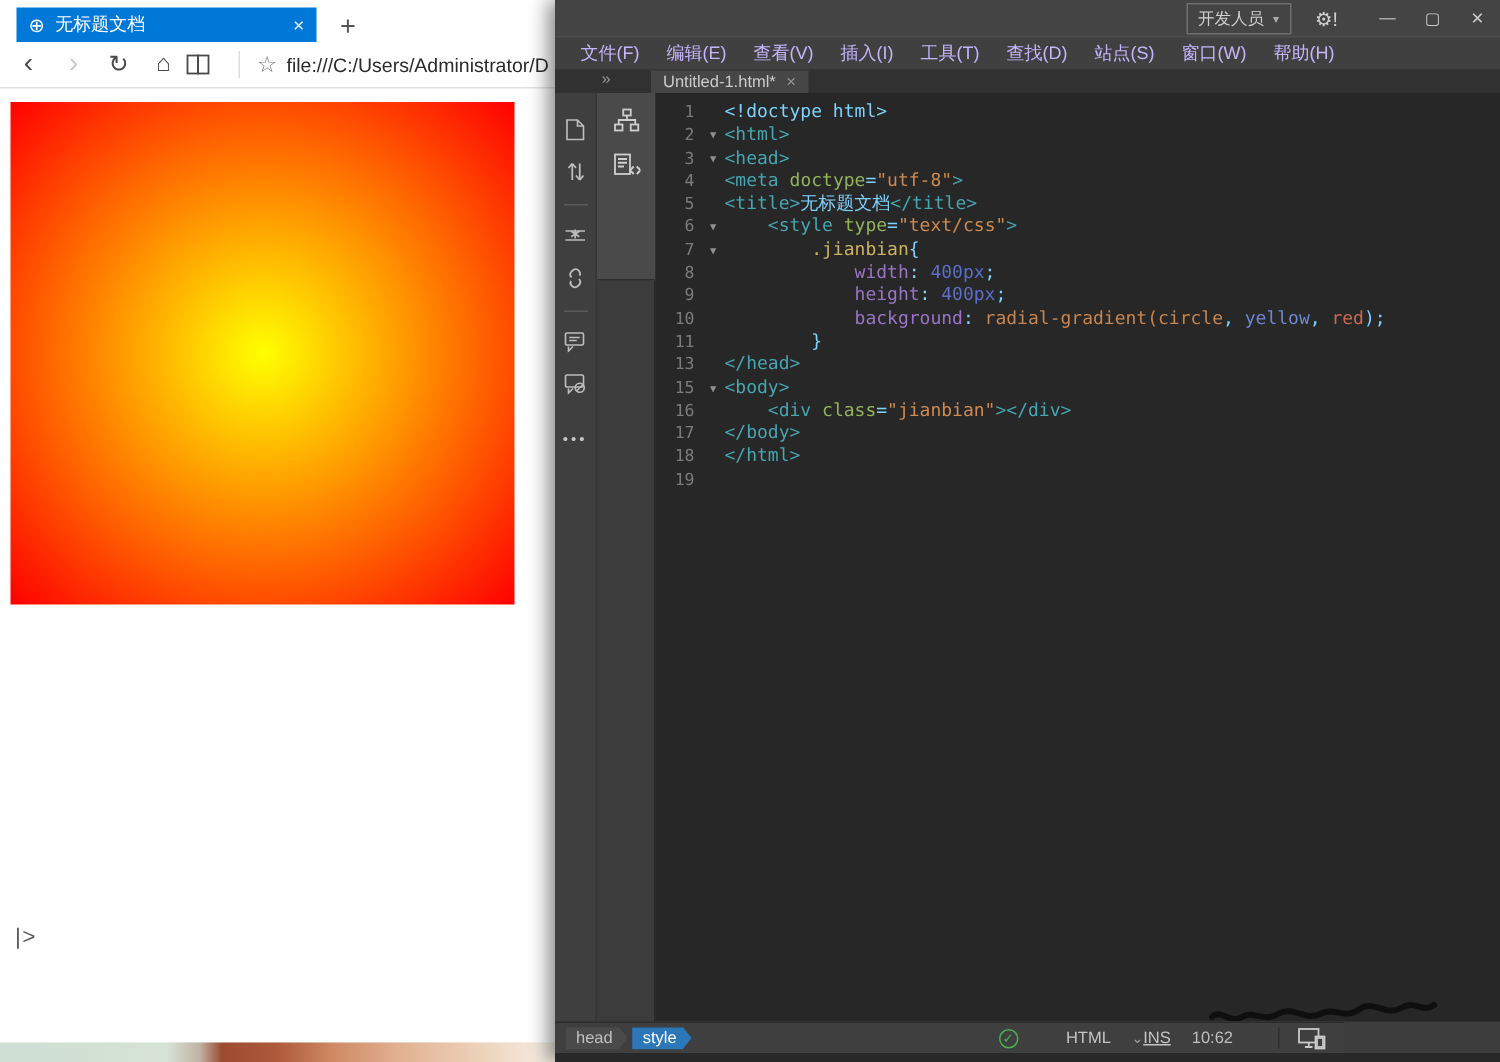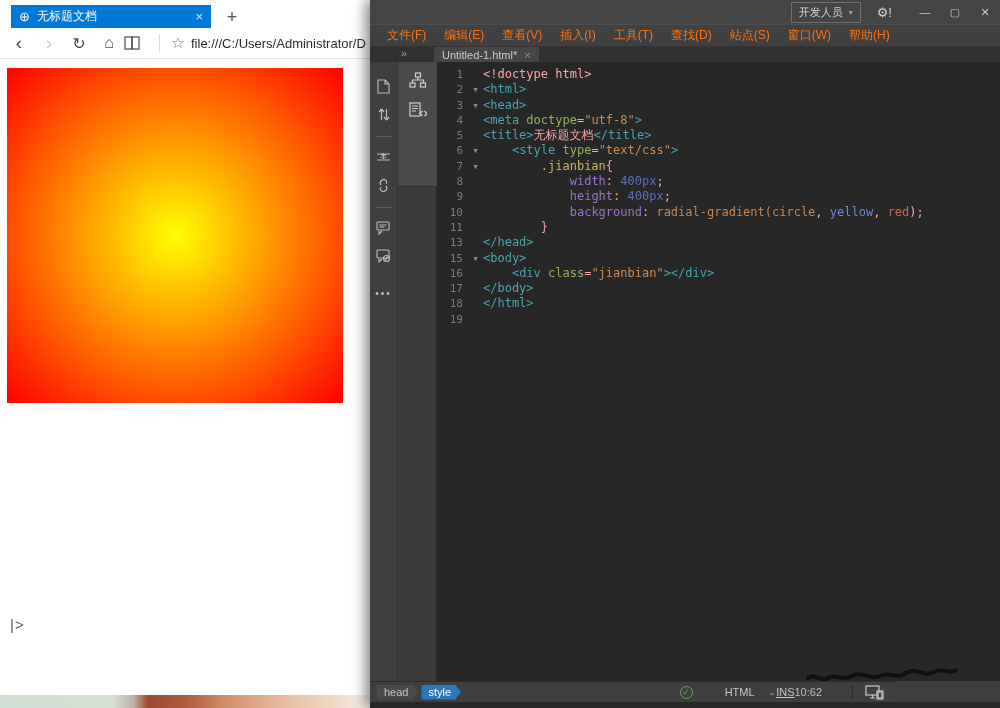--- a/index.html
+++ b/index.html
@@ -37,21 +37,21 @@
   #dw-logo { color:#7ac142; font-weight:bold; font-size:15px; padding-left:8px;margin-top:41px; }
   #dw-title-right { margin-left:auto; display:flex; align-items:center; height:24px; }
   #workspace-btn { border:1px solid #6e6e6e; color:#cfcfcf; font-size:11px; padding:2px 7px; margin-right:16px;
     display:flex; align-items:center; gap:6px; }
   #workspace-btn .caret { font-size:8px; color:#aaa; }
   #sync-gear { color:#d0d0d0; font-size:13px; margin-right:18px; }
   .winbtn { width:30px; height:24px; display:flex; align-items:center; justify-content:center;
     color:#c9c9c9; font-size:11px; }
   #dw-menubar { left:0; top:24px; width:630px; height:23px; background:#404040; border-top:1px solid #4d4d4d;
     border-bottom:1px solid #343434; display:flex; align-items:center; padding-left:8px; }
-  .menu-item { color:#f97316; font-size:12px; padding:0 9px; }
+  .menu-item { color:#c4b5fd; font-size:12px; padding:0 9px; }
   #dw-tabbar { left:0; top:47px; width:630px; height:15px; background:#313131; }
   #dock-chevron { left:31px; top:0px; color:#9a9a9a; font-size:11px; }
   #doc-tab { left:64px; top:0; height:15px; background:#464646; color:#cccccc; font-size:11px;
     display:flex; align-items:center; padding:0 8px; gap:7px;text-align:right; }
   #doc-tab .close { color:#969696; font-size:11px; }
 
   
   #dw-toolbar { left:0; top:62px; width:28px; height:646px; background:#3f3f3f; border-right:1px solid #353535;
     display:flex; flex-direction:column; align-items:center; padding-top:14px; }
   #dw-toolbar .ticon { width:20px; height:20px; margin-bottom:8px; display:flex; align-items:center; justify-content:center; }
@@ -61,21 +61,21 @@
   #dw-dock .dock-top { width:39px; height:125px; background:#4a4a4a; border-bottom:1px solid #2e2e2e;
     display:flex; flex-direction:column; align-items:center; padding-top:10px; gap:14px; }
 
   
   #code-area { left:67px; top:62px; width:563px; height:619px; background:#272727; overflow:hidden;
     font-family:"DejaVu Sans Mono","Liberation Mono",monospace; font-size:12px; padding-top:5px; }
   .code-line { display:flex; height:15.3px; line-height:15.3px; white-space:pre; }
   .ln { width:31px; text-align:right; color:#7b7b7b; padding-right:5px; flex:none; font-size:11px; }
   .fold { width:15px; flex:none; color:#8f8f8f; font-size:7px; text-align:center; line-height:16px; }
   .ct { flex:1; }
-  .tk-w { color:#fca5a5; }
+  .tk-w { color:#7dd3fc; }
   .tk-t { color:#46a6b2; }
   .tk-a { color:#93b35b; }
   .tk-s { color:#cf8a50; }
   .tk-sel { color:#cdb35f; }
   .tk-p { color:#9b74c6; }
   .tk-n { color:#5c6fc5; }
   .tk-kb { color:#6e87d2; }
   .tk-f { color:#c8854f; }
   .tk-r { color:#c96a52; }
 
@@ -84,21 +84,21 @@
     border-top:1px solid #2c2c2c; display:flex; align-items:center; font-size:11px; color:#c5c5c5; }
   .tag-crumb { height:15px; display:flex; align-items:center; padding:0 10px 0 7px; margin-left:3px;
     clip-path:polygon(0 0, calc(100% - 6px) 0, 100% 50%, calc(100% - 6px) 100%, 0 100%); }
   .tag-crumb.plain { background:#4a4a4a; color:#c0c0c0; margin-left:7px; }
   .tag-crumb.active { background:#2b77b8; color:#ffffff; }
   #status-right { margin-left:auto; display:flex; align-items:center; }
   #lint-ok { width:13px; height:13px; border:1px solid #4caf50; border-radius:50%; color:#4caf50;
     font-size:9px; display:flex; align-items:center; justify-content:center; margin-right:32px; }
   #doctype-select { display:flex; align-items:center; gap:14px; }
   #doctype-select .caret { font-size:9px; color:#a5a5a5; }
-  #ins-mode { text-decoration:underline; }
+  #ins-mode { text-decoration:underline; margin-right:14px; }
   #cursor-pos { margin-right:30px; color:#bdbdbd; }
   #status-vdiv { width:1px; height:14px; background:#2e2e2e; margin-right:12px; }
   #device-icon { margin-right:12px; }
   #dw-bottomstrip { left:0; top:702px; width:630px; height:6px; background:#282828; }
   #scribble { left:430px; top:664px; }
 
   svg { display:block; }
 </style>
 </head>
 <body>

